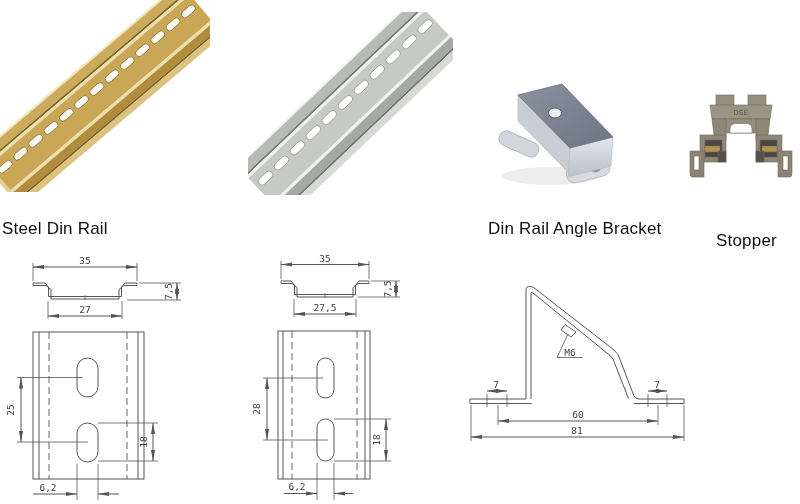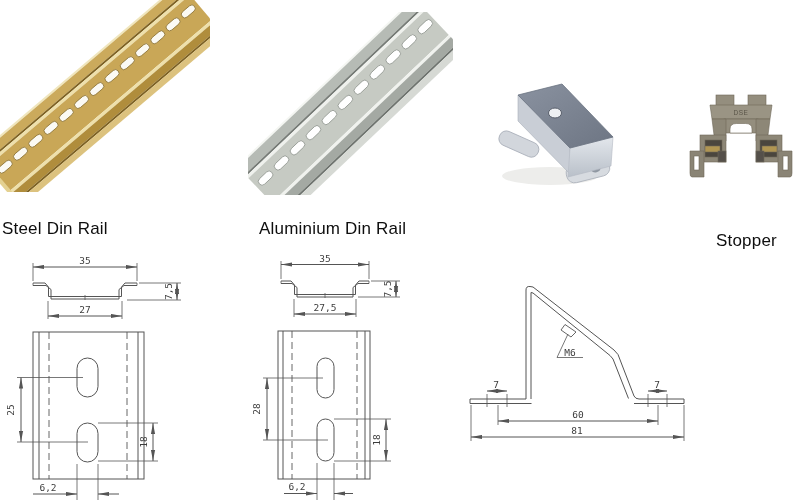--- a/index.html
+++ b/index.html
@@ -127,21 +127,21 @@
       <rect x="76" y="66" width="8" height="11" fill="#55504a"></rect>
       <path d="M10,66 H24 V92 H12 Q10,92 10,88 Z" fill="#8a8475"></path>
       <rect x="14" y="71" width="5" height="14" fill="#ffffff"></rect>
       <path d="M98,66 H112 V88 Q112,92 110,92 H98 Z" fill="#8a8475"></path>
       <rect x="103" y="71" width="5" height="14" fill="#ffffff"></rect>
     </g>
     <text x="61" y="29.5" text-anchor="middle" font-size="6.5" fill="#5a5549" font-family="Liberation Sans, sans-serif" letter-spacing="0.5">DSE</text>
   </svg>
 
   <div class="prod-label" style="left:2px;top:219px">Steel Din Rail</div>
-  <div class="prod-label" style="left:259px;top:219px">Aluminium Din Rail</div>
+  <div class="prod-label" style="left:488px;top:219px">Din Rail Angle Bracket</div>
   <div class="prod-label" style="left:716px;top:231px">Stopper</div>
 
   <svg width="200" height="254" viewBox="0 250 200 254" style="left:0;top:250px">
 
     <g>
       <path class="ln" d="M33,283 H45 L48.5,287 V296.5 H121.5 V287 L125,283 H137"></path>
       <path class="ln" d="M33,285.5 H46 L51,289.5 V299 H119 V289.5 L124,285.5 H137"></path>
       <path class="thin" d="M33,283 V285.5 M137,283 V285.5 M85,295 V300"></path>
     </g>
 

